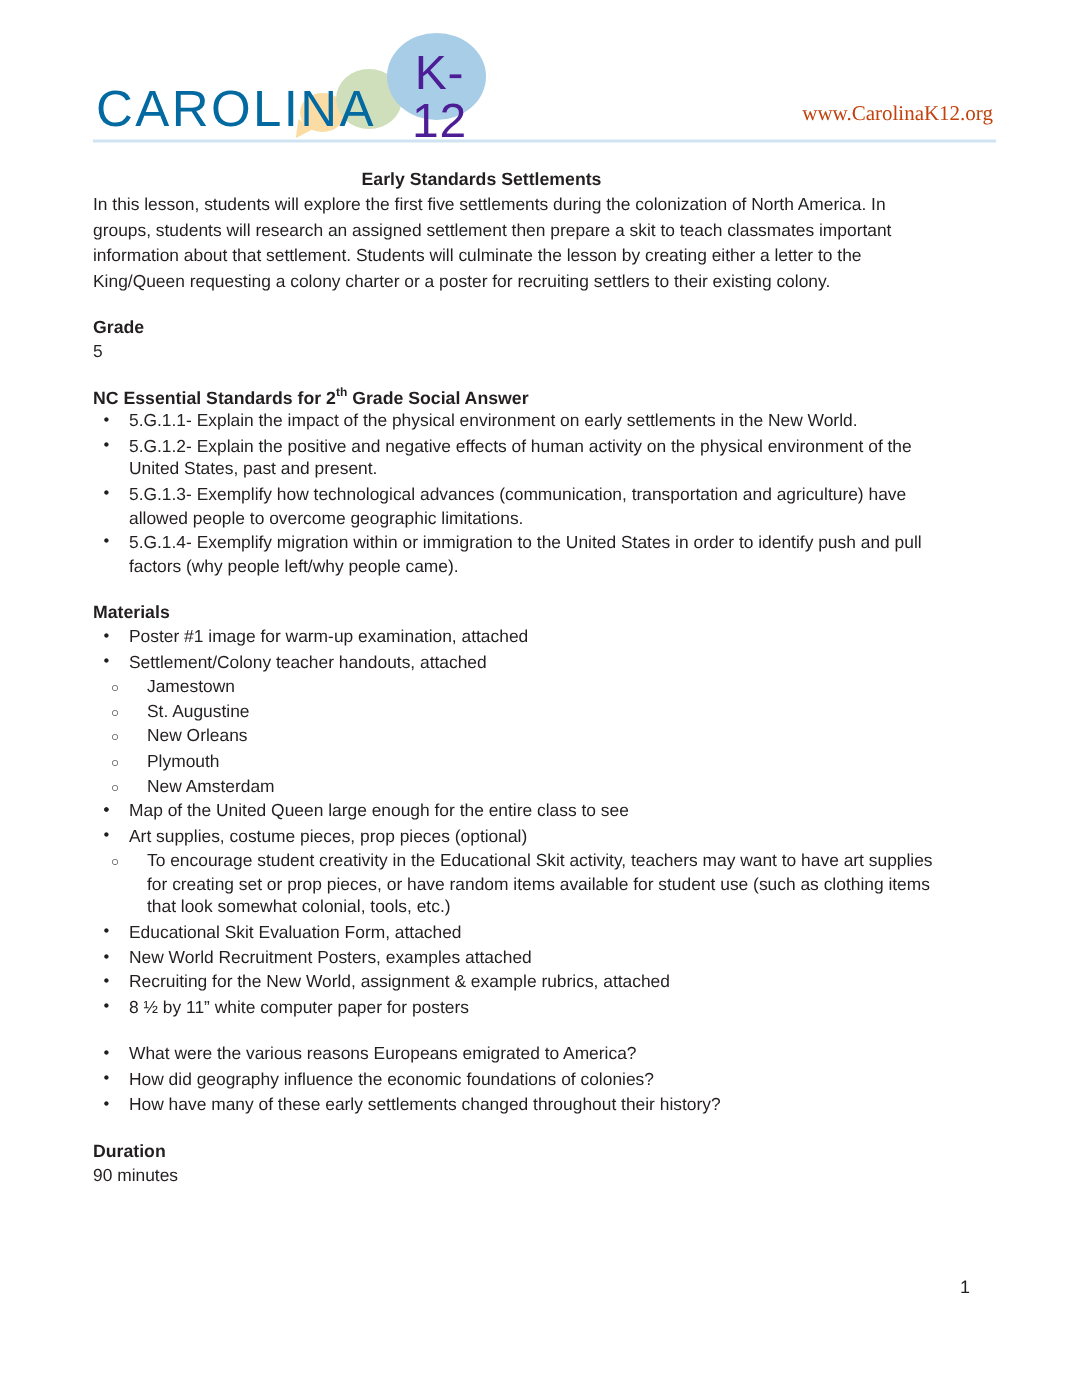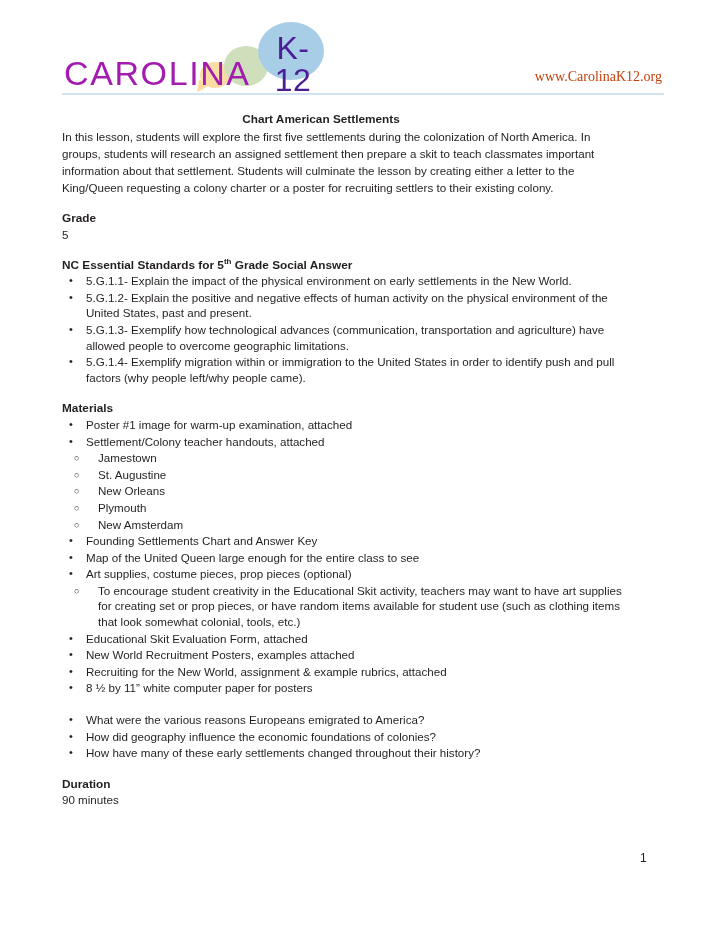--- a/index.html
+++ b/index.html
@@ -40,21 +40,21 @@
     height: 76px;
   }
   .logo-word {
     position: absolute;
     left: 2px;
     top: 38px;
     font-family: "Liberation Sans", sans-serif;
     font-size: 34px;
     font-weight: 300;
     letter-spacing: 1.6px;
-    color: #a21caf;
+    color: #0369a1;
     line-height: 1;
     white-space: nowrap;
   }
   .bubble {
     position: absolute;
     border-radius: 50%;
   }
   .bubble-blue {
     left: 196px;
     top: 4px;
@@ -226,32 +226,32 @@
       <div class="logo-word">CAROLINA</div>
     </div>
 
     <div class="site-url">www.CarolinaK12.org</div>
   </div>
 
   <div class="header-rule"></div>
 
   <div class="content">
 
-    <div class="doc-title">Chart American Settlements</div>
+    <div class="doc-title">Early Standards Settlements</div>
 
     <p class="para">In this lesson, students will explore the first five settlements during the colonization of North America.  In groups, students will research an assigned settlement then prepare a skit to teach classmates important information about that settlement. Students will culminate the lesson by creating either a letter to the King/Queen requesting a colony charter or a poster for recruiting settlers to their existing colony.</p>
 
     <div class="spacer-lg"></div>
 
     <h2 class="section">Grade</h2>
     <p class="plain">5</p>
 
     <div class="spacer-lg"></div>
 
-    <h2 class="section"><span>NC Essential Standards for 5</span><span class="sup">th</span><span> Grade Social Answer</span></h2>
+    <h2 class="section"><span>NC Essential Standards for 2</span><span class="sup">th</span><span> Grade Social Answer</span></h2>
 
     <ul class="bullets">
       <li><span class="bullet-mark">•</span><span>5.G.1.1- Explain the impact of the physical environment on early settlements in the New World.</span></li>
       <li><span class="bullet-mark">•</span><span>5.G.1.2- Explain the positive and negative effects of human activity on the physical environment of the United States, past and present.</span></li>
       <li><span class="bullet-mark">•</span><span>5.G.1.3- Exemplify how technological advances (communication, transportation and agriculture) have allowed people to overcome geographic limitations.</span></li>
       <li><span class="bullet-mark">•</span><span>5.G.1.4- Exemplify migration within or immigration to the United States in order to identify push and pull factors (why people left/why people came).</span></li>
     </ul>
 
     <div class="spacer-lg"></div>
 
@@ -264,21 +264,21 @@
 
     <ul class="subbullets">
       <li><span class="sub-mark">○</span><span>Jamestown</span></li>
       <li><span class="sub-mark">○</span><span>St. Augustine</span></li>
       <li><span class="sub-mark">○</span><span>New Orleans</span></li>
       <li><span class="sub-mark">○</span><span>Plymouth</span></li>
       <li><span class="sub-mark">○</span><span>New Amsterdam</span></li>
     </ul>
 
     <ul class="bullets">
-      <li><span class="bullet-mark">•</span><span>Founding Settlements Chart and Answer Key</span></li>
+      <li><span class="bullet-mark">•</span></li>
       <li><span class="bullet-mark">•</span><span>Map of the United Queen large enough for the entire class to see</span></li>
       <li><span class="bullet-mark">•</span><span>Art supplies, costume pieces, prop pieces (optional)</span></li>
     </ul>
 
     <ul class="subbullets">
       <li class="sub-long"><span class="sub-mark">○</span><span>To encourage student creativity in the Educational Skit activity, teachers may want to have art supplies for creating set or prop pieces, or have random items available for student use (such as clothing items that look somewhat colonial, tools, etc.)</span></li>
     </ul>
 
     <ul class="bullets">
       <li><span class="bullet-mark">•</span><span>Educational Skit Evaluation Form, attached</span></li>

